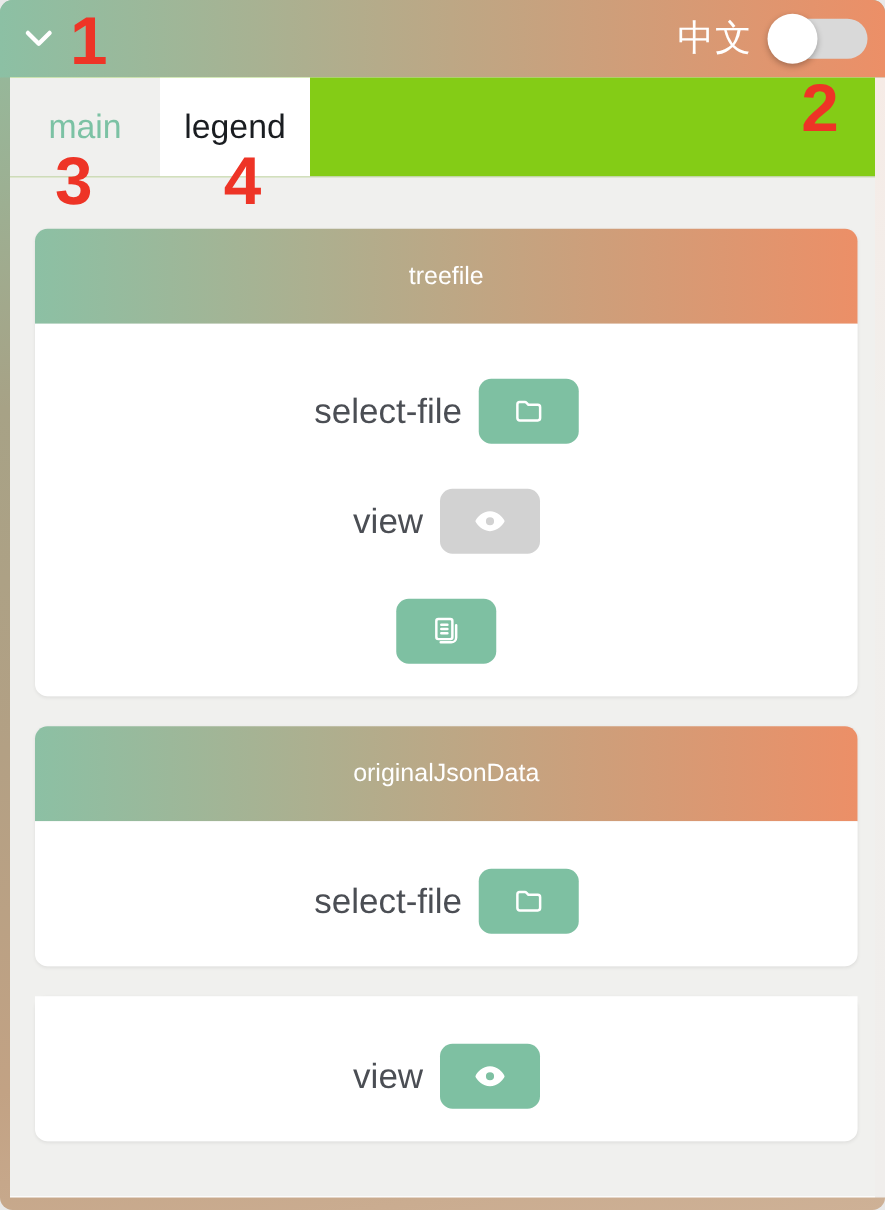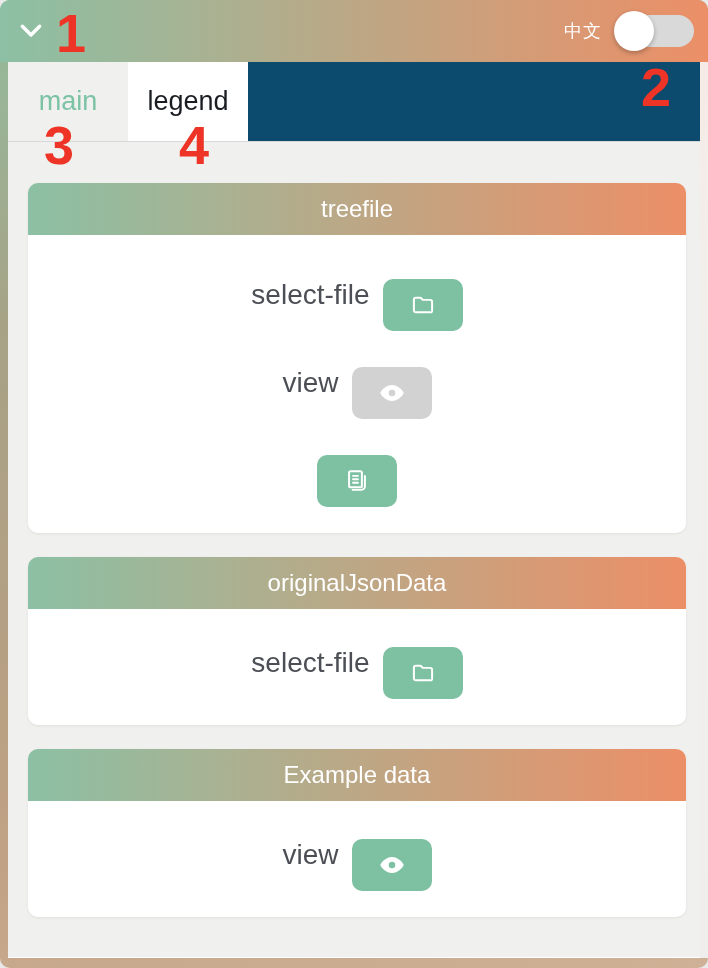--- a/index.html
+++ b/index.html
@@ -8,47 +8,47 @@
     position:relative;width:708px;height:968px;border-radius:10px;overflow:hidden;
     background:linear-gradient(170deg,#93bc9e 0%,#a7a286 30%,#b3a084 55%,#c2a284 80%,#ceb196 100%);
   }
   
   .topbar{
     height:62px;display:flex;align-items:center;padding:0 14px;
     background:linear-gradient(90deg,#8cc0a4 0%,#ec8f67 100%);
   }
   .chevron-btn{width:34px;height:34px;display:flex;align-items:center;justify-content:center;cursor:pointer;}
   .topbar-right{margin-left:auto;display:flex;align-items:center;}
-  .lang-label{color:#ffffff;font-size:18px;letter-spacing:1px;}
+  .lang-label{color:#ffffff;font-size:29px;letter-spacing:1px;}
   .toggle{position:relative;width:78px;height:32px;border-radius:16px;background:#d9d9d9;margin-left:14px;cursor:pointer;}
   .toggle-knob{position:absolute;left:-2px;top:-4px;width:40px;height:40px;border-radius:50%;background:#ffffff;box-shadow:0 2px 5px rgba(0,0,0,0.28);}
   
   .win-body{position:absolute;left:8px;top:62px;width:692px;height:896px;background:#ffffff;}
   .right-track{position:absolute;right:0;top:62px;width:8px;height:896px;background:linear-gradient(to bottom,#f6ebe6,#f1efec 30%,#f0eeec 100%);}
   
-  .tabbar{height:80px;display:flex;background:#0c4a6e;border-bottom:1px solid #d8d8d8;}
+  .tabbar{height:80px;display:flex;background:#84cc16;border-bottom:1px solid #d8d8d8;}
   .tab{width:120px;height:100%;display:flex;align-items:center;justify-content:center;font-size:27px;cursor:pointer;}
   .tab.active{background:#f0f0ee;color:#7cc2a4;}
   .tab.inactive{background:#ffffff;color:#1a1d21;}
   
   .content{display:flex;height:815px;}
   .sidebar{position:relative;width:202px;background:#ffffff;flex:0 0 202px;z-index:2;}
   .side-item{height:100px;display:flex;align-items:center;justify-content:center;font-size:27px;color:#25292e;cursor:pointer;}
   .side-item.active{background:#f0f0ee;color:#7cc2a4;border-bottom:4px solid #7fbd9f;height:104px;}
   .side-thumb{position:absolute;left:194px;top:36px;width:13px;height:30px;border-radius:7px;background:#7ec0a3;}
   .main{flex:1;background:#f0f0ee;padding:41px 14px 0 20px;overflow:hidden;}
   
   .card{border-radius:10px;margin-bottom:24px;box-shadow:0 1px 3px rgba(0,0,0,0.07);}
   .card-header{
-    height:52px;border-radius:10px 10px 0 0;display:flex;align-items:center;justify-content:center;
-    background:linear-gradient(90deg,#8cc0a4 0%,#ec8f67 100%);color:#ffffff;font-size:24px;
+    height:76px;border-radius:10px 10px 0 0;display:flex;align-items:center;justify-content:center;
+    background:linear-gradient(90deg,#8cc0a4 0%,#ec8f67 100%);color:#ffffff;font-size:20px;
   }
   .card-body{background:#ffffff;border-radius:0 0 10px 10px;display:flex;flex-direction:column;gap:36px;padding:44px 0 26px;}
   .card-body.single{padding:38px 0 26px;}
-  .ctl-row{display:flex;justify-content:center;gap:13px;}
+  .ctl-row{display:flex;align-items:center;justify-content:center;gap:13px;}
   .ctl-label{font-size:28px;color:#4b4e54;}
   .btn{width:80px;height:52px;border-radius:10px;border:none;display:flex;align-items:center;justify-content:center;cursor:pointer;padding:0;}
   .btn.green{background:#7ec0a2;}
   .btn.gray{background:#d2d2d2;cursor:default;}
   
   .ann{position:absolute;color:#ee3426;font-size:54px;font-weight:bold;line-height:1;z-index:9;}
   .ann-1{left:56px;top:6px;}
   .ann-2{left:641px;top:60px;}
   .ann-3{left:44px;top:118px;}
   .ann-4{left:179px;top:118px;}
@@ -125,21 +125,20 @@
               <button class="btn green">
                 <svg width="28" height="28" viewBox="0 0 24 24">
                   <path d="M4.2 7.3c0-.9.7-1.6 1.6-1.6h3.6c.4 0 .8.2 1.1.5l1.3 1.4h6.4c.9 0 1.6.7 1.6 1.6v7.5c0 .9-.7 1.6-1.6 1.6H5.8c-.9 0-1.6-.7-1.6-1.6z" fill="none" stroke="#ffffff" stroke-width="1.7" stroke-linejoin="round"></path>
                 </svg>
               </button>
             </div>
           </div>
         </div>
 
         <div class="card">
-          <div class="card-header">Example data</div>
           <div class="card-body single">
             <div class="ctl-row">
               <span class="ctl-label">view</span>
               <button class="btn green">
                 <svg width="28" height="28" viewBox="0 0 24 24">
                   <path fill-rule="evenodd" fill="#ffffff" d="M12 5.2C7 5.2 3.4 9.3 2.2 11.4a1.1 1.1 0 0 0 0 1.2C3.4 14.7 7 18.8 12 18.8s8.6-4.1 9.8-6.2a1.1 1.1 0 0 0 0-1.2C20.6 9.3 17 5.2 12 5.2zm0 9.6a2.8 2.8 0 1 1 0-5.6a2.8 2.8 0 0 1 0 5.6z"></path>
                 </svg>
               </button>
             </div>
           </div>

